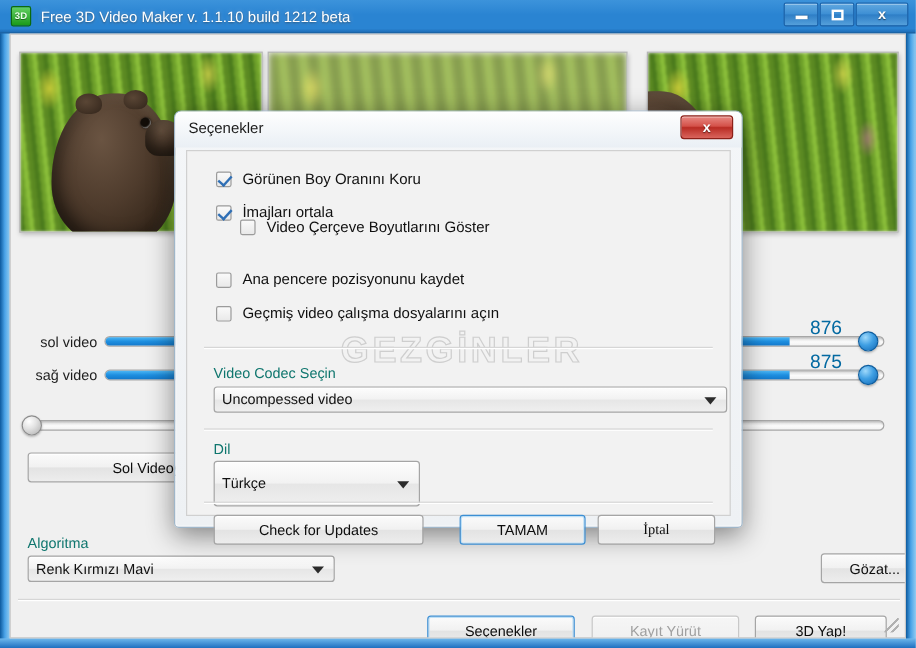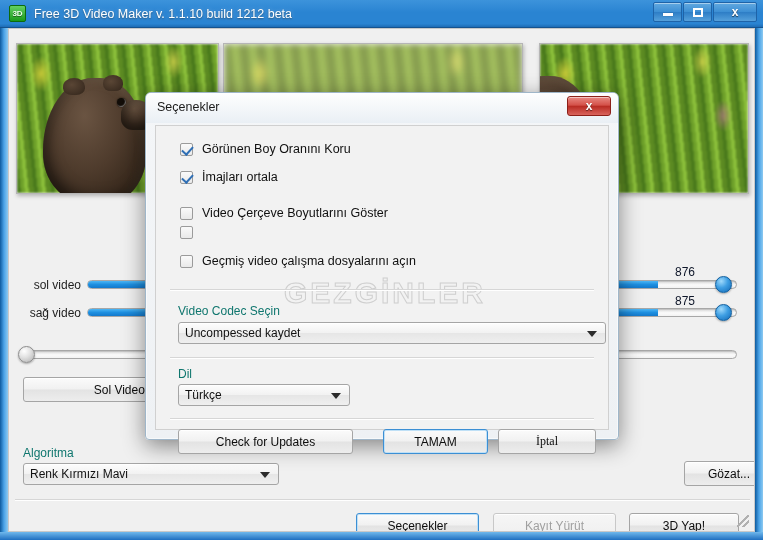--- a/index.html
+++ b/index.html
@@ -131,21 +131,21 @@
     position:absolute; width:17px; height:17px; border-radius:50%;
     background: radial-gradient(circle at 35% 28%, #ffffff 0%, #e2e2e2 42%, #aeaeae 100%);
     border: 1px solid #8c8c8c;
     box-shadow: 0 1px 2px rgba(0,0,0,.3);
   }
   .slider-thumb.blue {
     background: radial-gradient(circle at 35% 28%, #9fd9fb 0%, #3f9fe3 45%, #1268b5 100%);
     border-color:#0f5e9e;
   }
   .slider-value {
-    position:absolute; font-size:12px; color:#0f172a;
+    position:absolute; font-size:16px; color:#0369a1;
   }
 
   
   .btn {
     position:absolute;
     background: linear-gradient(180deg,#fbfbfb 0%,#f1f1f1 48%,#e3e3e3 52%,#ededed 100%);
     border: 1px solid #a5a5a5;
     border-radius: 3px;
     font-size: 12px; color: #0d0d0d;
     display:flex; align-items:center; justify-content:center;
@@ -350,44 +350,45 @@
       <div id="watermark">GEZGİNLER</div>
 
       <div class="checkbox-row" style="top:16px;">
         <span class="cbox checked"></span>
         <span class="cb-label">Görünen Boy Oranını Koru</span>
       </div>
       <div class="checkbox-row" style="top:44px;">
         <span class="cbox checked"></span>
         <span class="cb-label">İmajları ortala</span>
       </div>
-      <div class="checkbox-row" style="top:80px;">
+      <div class="checkbox-row" style="top:56px;margin-left:20px;">
         <span class="cbox"></span>
         <span class="cb-label">Video Çerçeve Boyutlarını Göster</span>
       </div>
       <div class="checkbox-row" style="top:100px;">
         <span class="cbox"></span>
+        <span class="cb-label">Ana pencere pozisyonunu kaydet</span>
       </div>
       <div class="checkbox-row" style="top:128px;">
         <span class="cbox"></span>
         <span class="cb-label">Geçmiş video çalışma dosyalarını açın</span>
       </div>
 
       <div class="hr-line" style="left:14px; top:163px; width:424px;"></div>
 
       <div class="static-label" style="left:22px; top:178px;">Video Codec Seçin</div>
       <div class="combo" style="left:22px; top:196px; width:428px; height:22px;">
-        <span>Uncompessed kaydet</span>
+        <span>Uncompessed video</span>
         <span class="arrow"></span>
       </div>
 
       <div class="hr-line" style="left:14px; top:231px; width:424px;"></div>
 
       <div class="static-label" style="left:22px; top:241px;">Dil</div>
-      <div class="combo" style="left:22px; top:258px; width:172px; height:22px;">
+      <div class="combo" style="left:22px; top:258px; width:172px; height:38px;">
         <span>Türkçe</span>
         <span class="arrow"></span>
       </div>
 
       <div class="hr-line" style="left:14px; top:292px; width:424px;"></div>
 
       <div class="btn" style="left:22px; top:303px; width:175px; height:25px;">Check for Updates</div>
       <div class="btn focused" style="left:227px; top:303px; width:105px; height:25px;">TAMAM</div>
       <div class="btn" style="left:342px; top:303px; width:98px; height:25px;font-family:Liberation Serif, serif;">İptal</div>
     </div>

